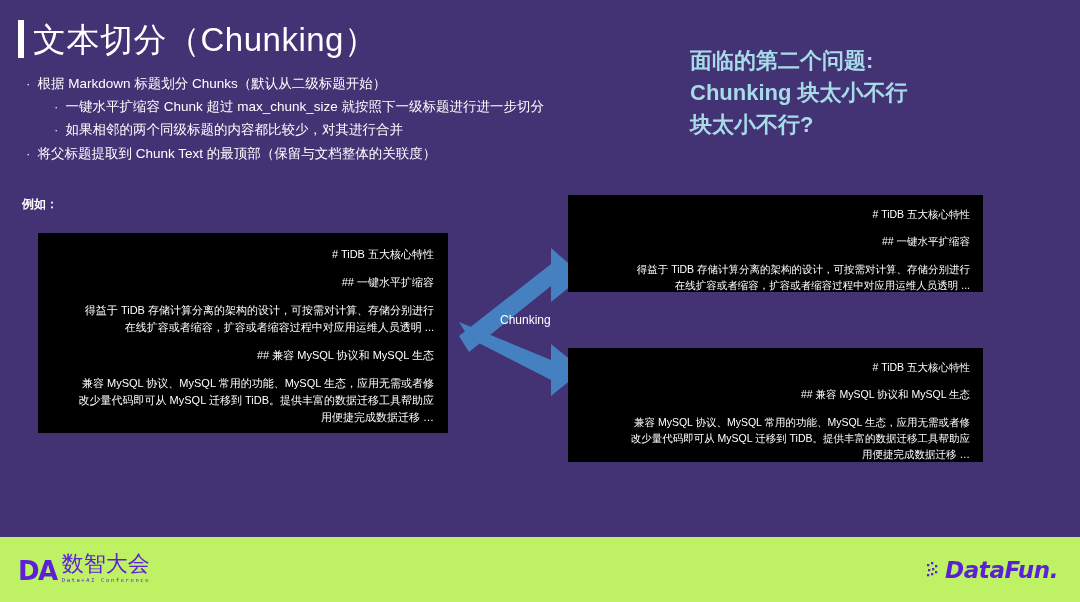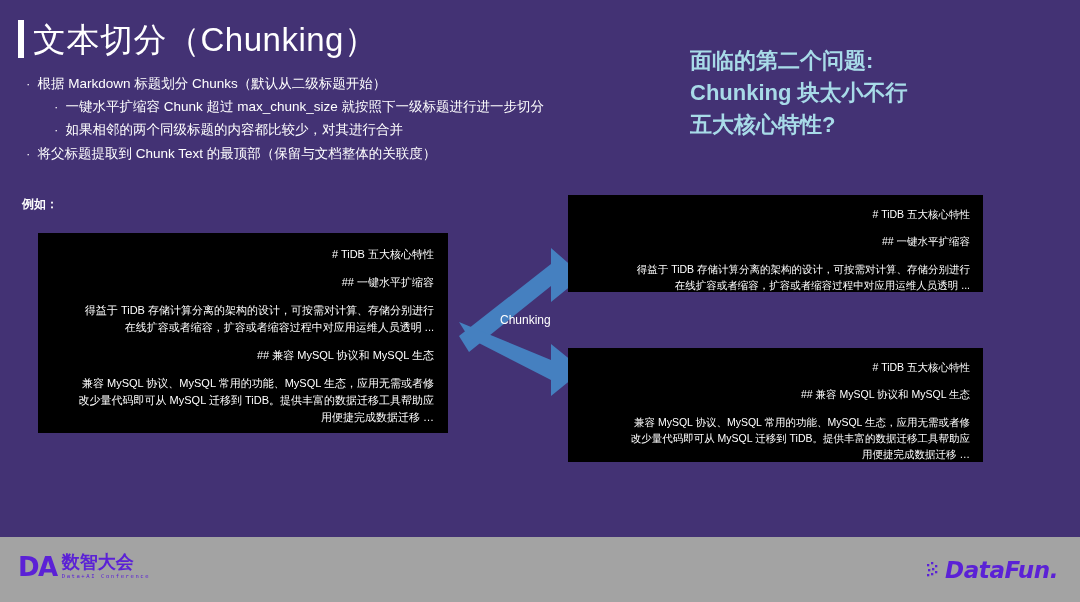--- a/index.html
+++ b/index.html
@@ -62,32 +62,32 @@
   .code.out1{left:568px;top:195px;width:415px;height:97px;padding:11px 13px;font-size:10.5px;}
   .code.out2{left:568px;top:348px;width:415px;height:114px;padding:11px 13px;font-size:10.5px;}
   
   .arrows{position:absolute;left:455px;top:240px;width:135px;height:170px;}
   .chunk-label{
     position:absolute;left:500px;top:313px;
     color:#ffffff;font-size:12px;font-weight:400;white-space:nowrap;
   }
   
   .footer{
-    position:absolute;left:0;top:537px;width:1080px;height:65px;background:#a3a3a3;
+    position:absolute;left:0;top:537px;width:1080px;height:65px;background:#bef264;
   }
   .logo-left{
     position:absolute;left:18px;top:16px;display:flex;align-items:flex-end;gap:5px;
   }
   .logo-da{
     color:#5b21d6;font-size:26px;font-weight:800;letter-spacing:-1.5px;line-height:1;
     font-family:"DejaVu Sans",sans-serif;
   }
   .logo-cn{display:flex;flex-direction:column;}
   .logo-cn-main{
-    color:#5b21d6;font-size:18px;font-weight:700;line-height:1;letter-spacing:0px;
+    color:#5b21d6;font-size:22px;font-weight:400;line-height:1;letter-spacing:0px;
   }
   .logo-cn-sub{
     color:#5b21d6;font-size:5.5px;letter-spacing:1.6px;line-height:1;margin-top:3px;
     font-family:"DejaVu Sans Mono",monospace;
   }
   .logo-right{
     position:absolute;right:22px;top:22px;display:flex;align-items:center;gap:3px;
   }
   .df-dots{width:15px;height:17px;}
   .df-text{
@@ -122,21 +122,21 @@
       </div>
       <div class="b1">
         <span class="dot">·</span>
         <span class="btxt">将父标题提取到 Chunk Text 的最顶部（保留与文档整体的关联度）</span>
       </div>
     </div>
 
     <div class="right-head">
       <div>面临的第二个问题:</div>
       <div>Chunking 块太小不行</div>
-      <div>五大核心特性?</div>
+      <div>块太小不行?</div>
     </div>
 
     <div class="example-label">例如：</div>
 
     <div class="code src">
       <div class="ln"># TiDB 五大核心特性</div>
       <div class="blank"></div>
       <div class="ln">## 一键水平扩缩容</div>
       <div class="blank"></div>
       <div class="ln">得益于 TiDB 存储计算分离的架构的设计，可按需对计算、存储分别进行</div>

